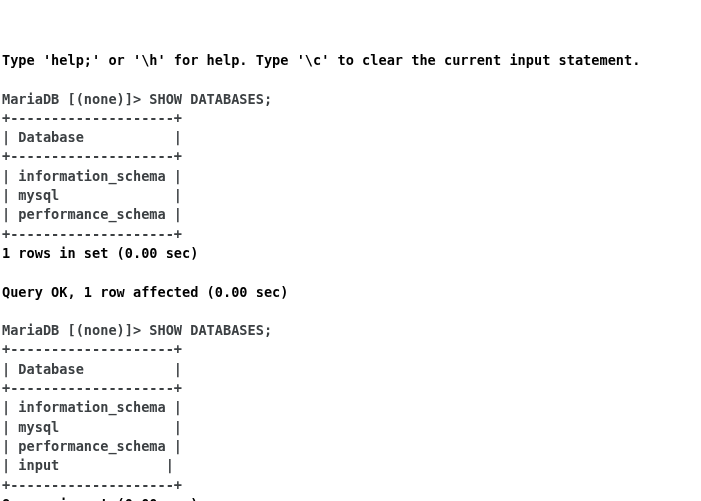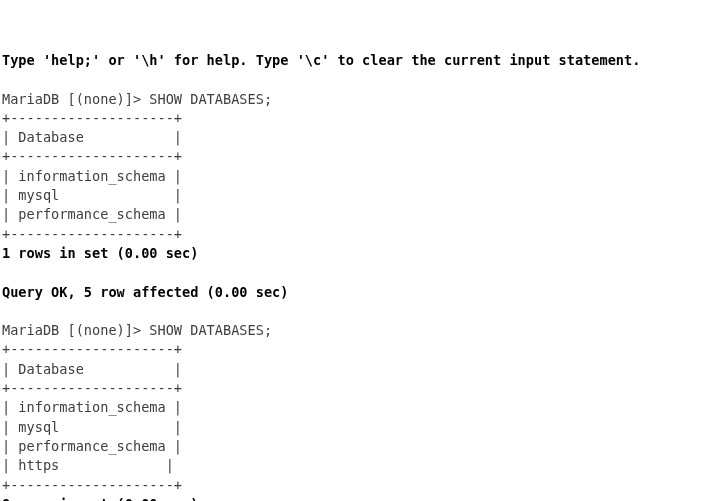--- a/index.html
+++ b/index.html
@@ -24,21 +24,21 @@
     border-bottom: 1px solid #b8b8b8;
     margin-top: 45px;
   }
   .line {
     font-size: 13.6px;
     line-height: 19.3px;
     height: 19.3px;
     letter-spacing: 0px;
     white-space: pre;
     color: #3c4043;
-    font-weight: normal;
+    font-weight: bold;
   }
   .line.bold {
     font-weight: bold;
     color: #000000;
   }
   .line.blank {
     color: transparent;
   }
   #watermark {
     position: absolute;
@@ -62,30 +62,30 @@
     <div class="line">MariaDB [(none)]&gt; SHOW DATABASES;</div>
     <div class="line">+--------------------+</div>
     <div class="line">| Database           |</div>
     <div class="line">+--------------------+</div>
     <div class="line">| information_schema |</div>
     <div class="line">| mysql              |</div>
     <div class="line">| performance_schema |</div>
     <div class="line">+--------------------+</div>
     <div class="line bold">1 rows in set (0.00 sec)</div>
     <div class="line blank"></div>
-    <div class="line bold">Query OK, 5 row affected (0.00 sec)</div>
+    <div class="line bold">Query OK, 1 row affected (0.00 sec)</div>
     <div class="line blank"></div>
     <div class="line">MariaDB [(none)]&gt; SHOW DATABASES;</div>
     <div class="line">+--------------------+</div>
     <div class="line">| Database           |</div>
     <div class="line">+--------------------+</div>
     <div class="line">| information_schema |</div>
     <div class="line">| mysql              |</div>
     <div class="line">| performance_schema |</div>
-    <div class="line">| https             |</div>
+    <div class="line">| input             |</div>
     <div class="line">+--------------------+</div>
     <div class="line bold">8 rows in set (0.00 sec)</div>
     <div class="line blank"></div>
   </div>
 
   <div id="watermark">https://blog.csdn.net/weixin_44297303</div>
 
 </div>
 
 </body></html>

